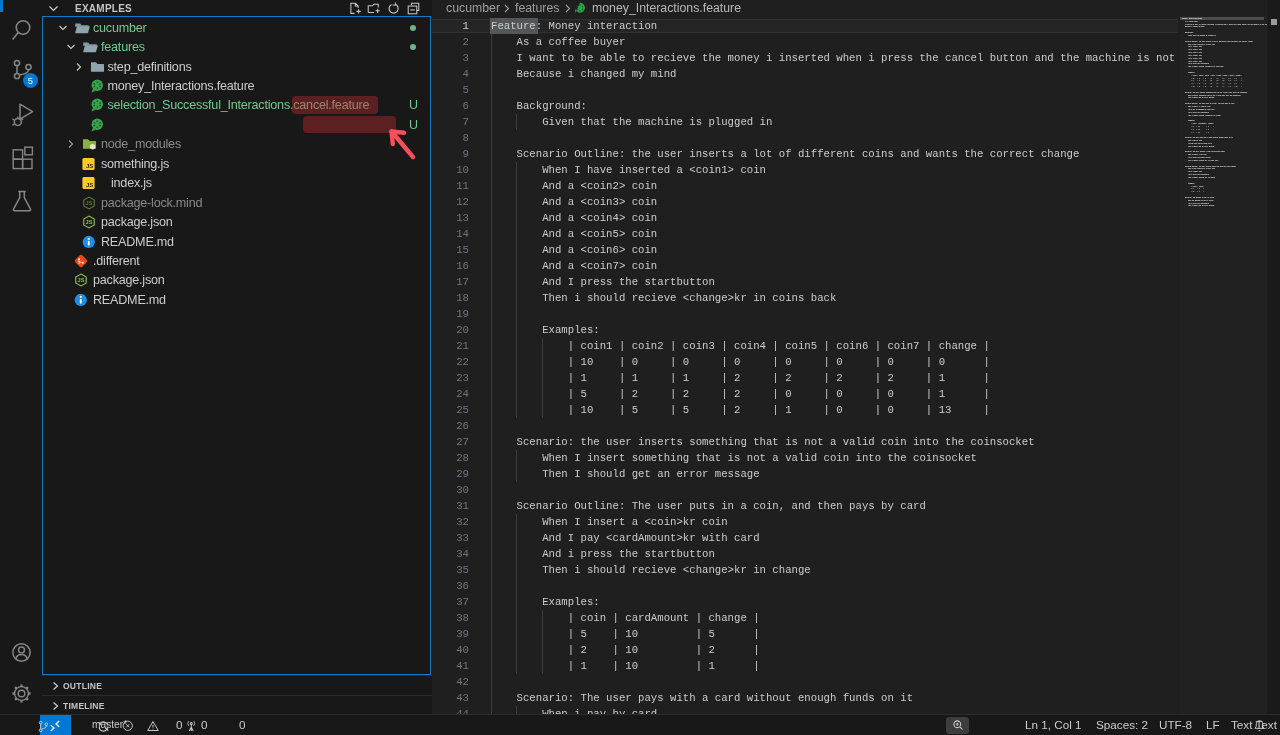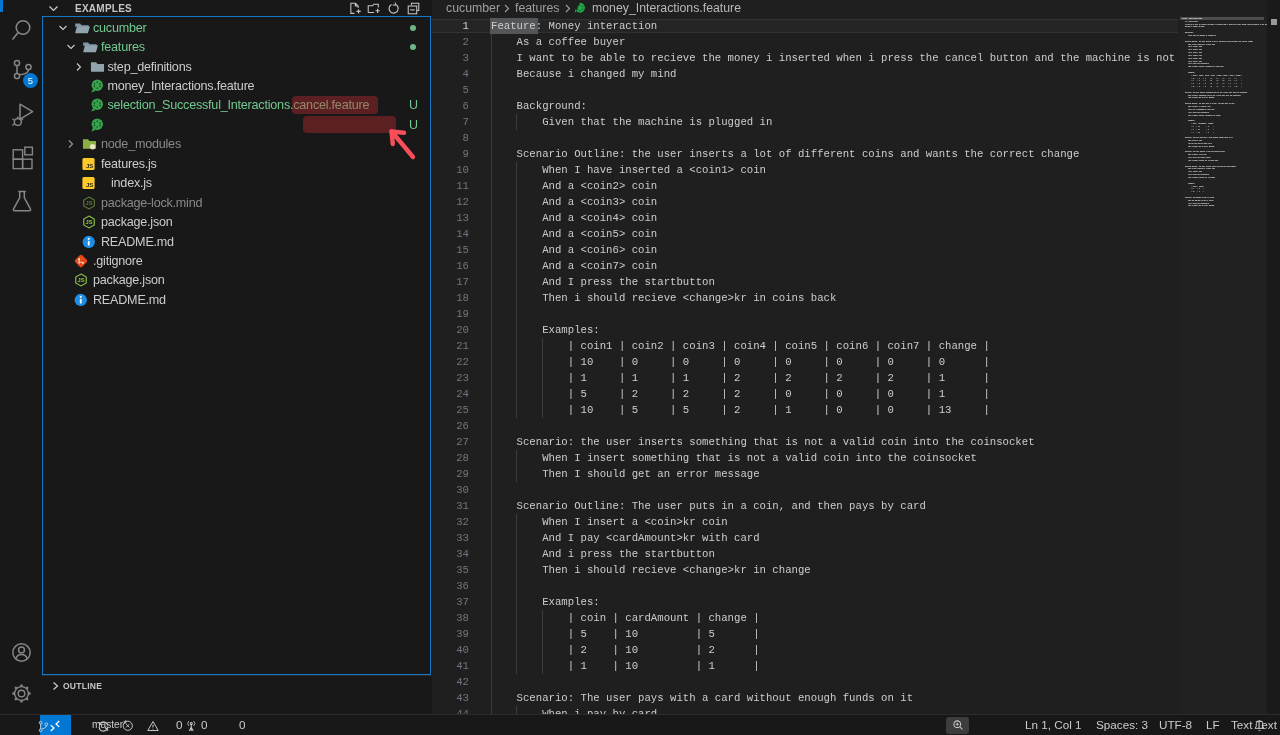--- a/index.html
+++ b/index.html
@@ -228,21 +228,21 @@
           </span>
           <span class="lbl dim" style="left:58px;">node_modules</span>
         </div>
     <div class="trow" style="top:154.05px;">
           <span class="ficon" style="left:39px;">
             <svg width="13" height="13" viewBox="0 0 16 16">
               <rect x="0.5" y="0.5" width="15" height="15" rx="2" fill="#ffca28"></rect>
               <text x="14" y="13.5" text-anchor="end" font-family="Liberation Sans" font-size="7.5" font-weight="bold" fill="#2e2a1f">JS</text>
             </svg>
           </span>
-          <span class="lbl" style="left:58px;">features.js</span>
+          <span class="lbl" style="left:58px;">something.js</span>
         </div>
     <div class="trow" style="top:173.50px;">
           <span class="ficon" style="left:39px;">
             <svg width="13" height="13" viewBox="0 0 16 16">
               <rect x="0.5" y="0.5" width="15" height="15" rx="2" fill="#ffca28"></rect>
               <text x="14" y="13.5" text-anchor="end" font-family="Liberation Sans" font-size="7.5" font-weight="bold" fill="#2e2a1f">JS</text>
             </svg>
           </span>
           <span class="lbl" style="left:68px;">index.js</span>
         </div>
@@ -278,21 +278,21 @@
           <span class="ficon" style="left:31px;">
             <svg width="14" height="14" viewBox="0 0 16 16">
               <rect x="2.4" y="2.4" width="11.2" height="11.2" rx="2" fill="#e64a19" transform="rotate(45 8 8)"></rect>
               <g stroke="#fff" stroke-width="0.9">
                 <circle cx="5.8" cy="5.9" r="1.0" fill="#fff" stroke="none"></circle>
                 <circle cx="10.2" cy="10.1" r="1.0" fill="#fff" stroke="none"></circle>
                 <path d="M5.8 7 V11.3 M5.8 8.4 C5.8 9.7 8.5 9.2 9.6 9.9" fill="none"></path>
               </g>
             </svg>
           </span>
-          <span class="lbl" style="left:50px;">.gitignore</span>
+          <span class="lbl" style="left:50px;">.different</span>
         </div>
     <div class="trow" style="top:270.75px;">
           <span class="ficon" style="left:31px;">
             <svg width="14" height="14" viewBox="0 0 16 16" fill="none">
               <path stroke="#8bc34a" stroke-width="1.3" d="M8 1.2 L14 4.6 V11.4 L8 14.8 L2 11.4 V4.6 Z"></path>
               <text x="8" y="10.8" text-anchor="middle" font-family="Liberation Sans" font-size="6.5" font-weight="bold" fill="#8bc34a">JS</text>
             </svg>
           </span>
           <span class="lbl" style="left:50px;">package.json</span>
         </div>
@@ -305,20 +305,26 @@
             </svg>
           </span>
           <span class="lbl" style="left:50px;">README.md</span>
         </div>
     </div>
     <div class="secrow" style="top:675px;">
       <svg class="abs" style="left:8px;top:5px;" width="10" height="10" viewBox="0 0 10 10" fill="none" stroke="#cccccc" stroke-width="1.2">
           <path d="M3.5 1.5 L7.5 5 L3.5 8.5"></path>
         </svg>
       <div class="title">OUTLINE</div>
+    </div>
+    <div class="secrow" style="top:694.5px;height:19.5px;">
+      <svg class="abs" style="left:8px;top:5px;" width="10" height="10" viewBox="0 0 10 10" fill="none" stroke="#cccccc" stroke-width="1.2">
+          <path d="M3.5 1.5 L7.5 5 L3.5 8.5"></path>
+        </svg>
+      <div class="title">TIMELINE</div>
     </div>
   </div>
 
   <div id="editor" class="abs">
     <div id="crumbs">
       <span style="left:14px;">cucumber</span>
       <svg class="abs" style="left:70px;top:4px;" width="9" height="9" viewBox="0 0 9 9" fill="none" stroke="#9f9f9f" stroke-width="1.1">
           <path d="M3 1 L6.5 4.5 L3 8"></path>
         </svg>
       <span style="left:83px;">features</span>
@@ -569,21 +575,21 @@
     <div class="it" style="left:199px;">0</div>
 
     <div class="abs" style="left:946px;top:2px;width:23px;height:17px;background:#3d3d3d;border-radius:3px;">
       <svg style="margin:2px auto 0;" width="12" height="12" viewBox="0 0 16 16" fill="none" stroke="#cccccc" stroke-width="1.4">
         <circle cx="7" cy="7" r="4.5"></circle>
           <path d="M10.5 10.5 L14 14"></path>
           <path d="M5 7 H9 M7 5 V9" stroke-width="1.2"></path>
       </svg>
     </div>
     <div class="it" style="left:985px;">Ln 1, Col 1</div>
-    <div class="it" style="left:1056px;">Spaces: 3</div>
+    <div class="it" style="left:1056px;">Spaces: 2</div>
     <div class="it" style="left:1119px;">UTF-8</div>
     <div class="it" style="left:1166px;">LF</div>
     <div class="it" style="left:1191px;">Text Text</div>
     <svg class="abs" style="left:1253px;top:4px;" width="13" height="13" viewBox="0 0 16 16" fill="none" stroke="#cccccc" stroke-width="1.2">
       <path d="M8 2 a4 4 0 0 1 4 4 v3 l1.5 2.5 H2.5 L4 9 V6 a4 4 0 0 1 4 -4 Z" stroke-linejoin="round"></path>
       <path d="M6.8 13.5 a1.3 1.3 0 0 0 2.4 0"></path>
     </svg>
   </div>
 
 </div>

